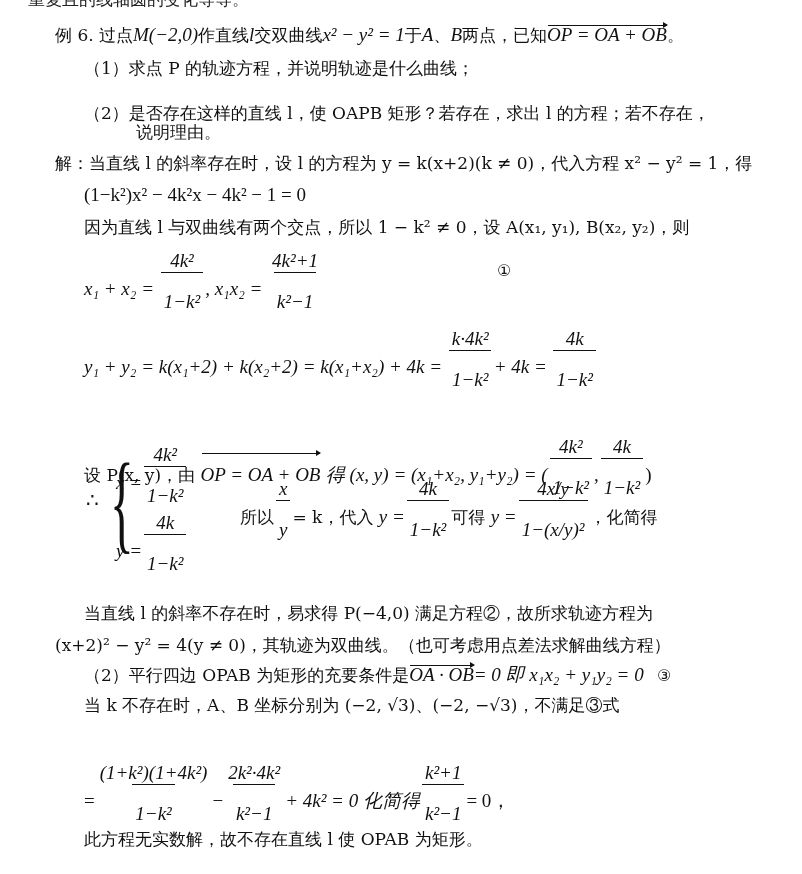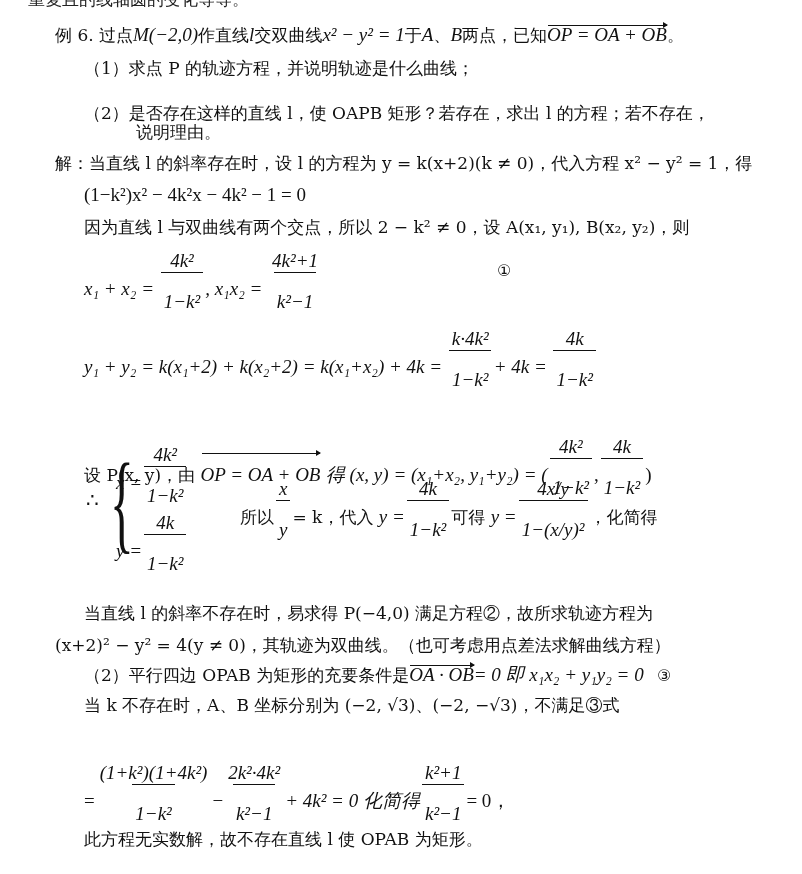--- a/index.html
+++ b/index.html
@@ -31,21 +31,21 @@
   <div class="line" style="left:55px; top:24px;">
     <span>例 6.</span>
     <span>过点</span><i class="m">M(−2,0)</i><span>作直线</span><i class="m">l</i><span>交双曲线</span><i class="m">x² − y² = 1</i><span>于</span><i class="m">A</i><span>、</span><i class="m">B</i><span>两点，已知</span><span class="vec">OP = OA + OB</span><span>。</span>
   </div>
   <div class="line" style="left:84px; top:57px;">（1）求点 P 的轨迹方程，并说明轨迹是什么曲线；</div>
   <div class="line" style="left:84px; top:102px;">（2）是否存在这样的直线 l，使 OAPB 矩形？若存在，求出 l 的方程；若不存在，</div>
   <div class="line" style="left:136px; top:121px;">说明理由。</div>
 
   <div class="line" style="left:55px; top:152px;">解：当直线 l 的斜率存在时，设 l 的方程为 y = k(x+2)(k ≠ 0)，代入方程 x² − y² = 1，得</div>
   <div class="line mr" style="left:84px; top:184px;">(1−k²)x² − 4k²x − 4k² − 1 = 0</div>
-  <div class="line" style="left:84px; top:216px;">因为直线 l 与双曲线有两个交点，所以 2 − k² ≠ 0，设 A(x₁, y₁), B(x₂, y₂)，则</div>
+  <div class="line" style="left:84px; top:216px;">因为直线 l 与双曲线有两个交点，所以 1 − k² ≠ 0，设 A(x₁, y₁), B(x₂, y₂)，则</div>
 
   <div class="line mr" style="left:84px; top:250px; line-height:46px;">
     <i>x₁ + x₂ =</i>
     <span class="frac">
         <i class="num">4k²</i>
         <i class="den">1−k²</i>
       </span><i>, x₁x₂ =</i>
     <span class="frac">
         <i class="num">4k²+1</i>
         <i class="den">k²−1</i>

